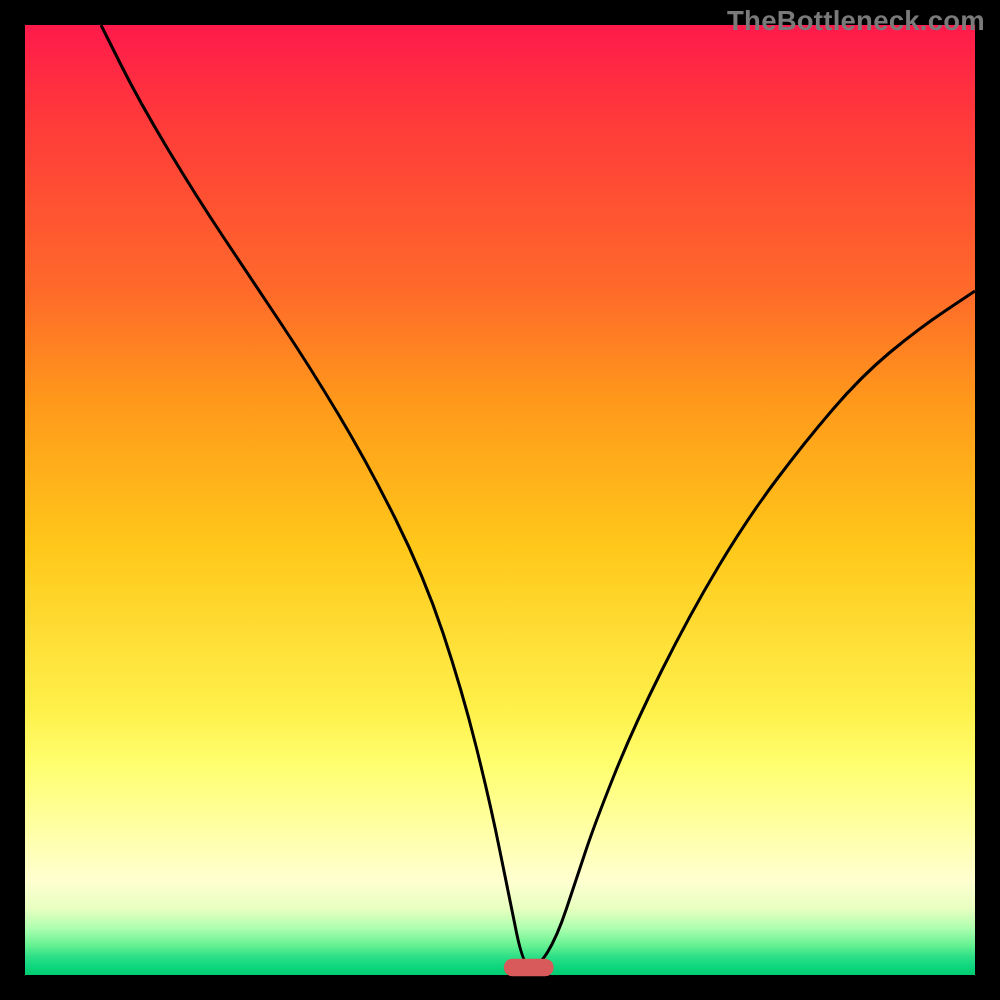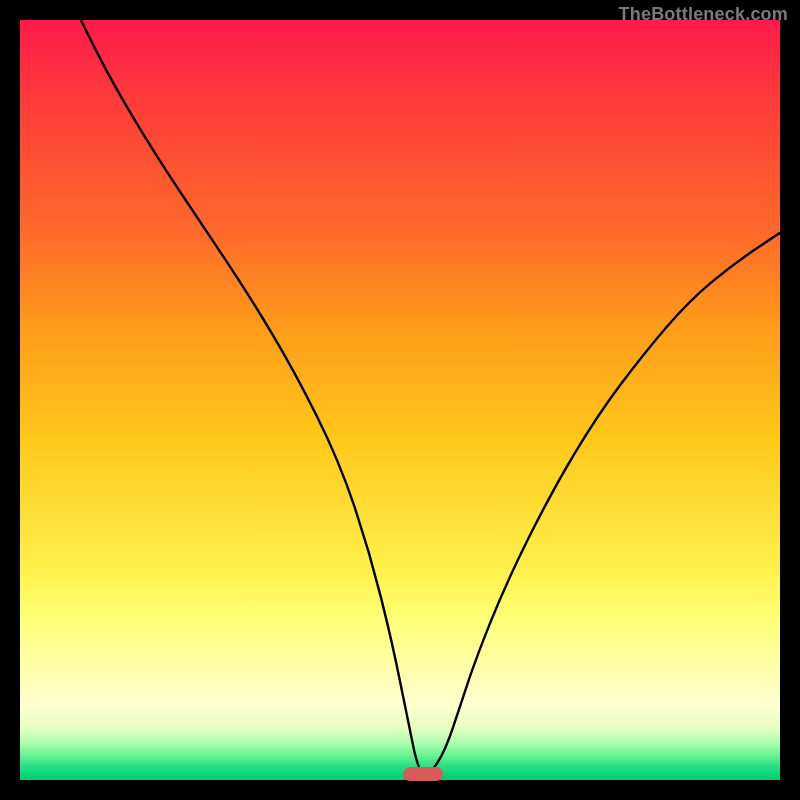--- a/index.html
+++ b/index.html
@@ -8,21 +8,21 @@
     position: relative;
     width: 800px;
     height: 800px;
     background: #000;
   }
   .watermark {
     position: absolute;
     top: 4px;
     right: 12px;
     font-family: Arial, Helvetica, sans-serif;
-    font-size: 18px;
+    font-size: 22px;
     font-weight: 600;
     color: #7a7a7a;
     letter-spacing: 0.2px;
     z-index: 50;
   }
   .plot-area {
     position: absolute;
     left: 20px;
     top: 20px;
     width: 760px;

